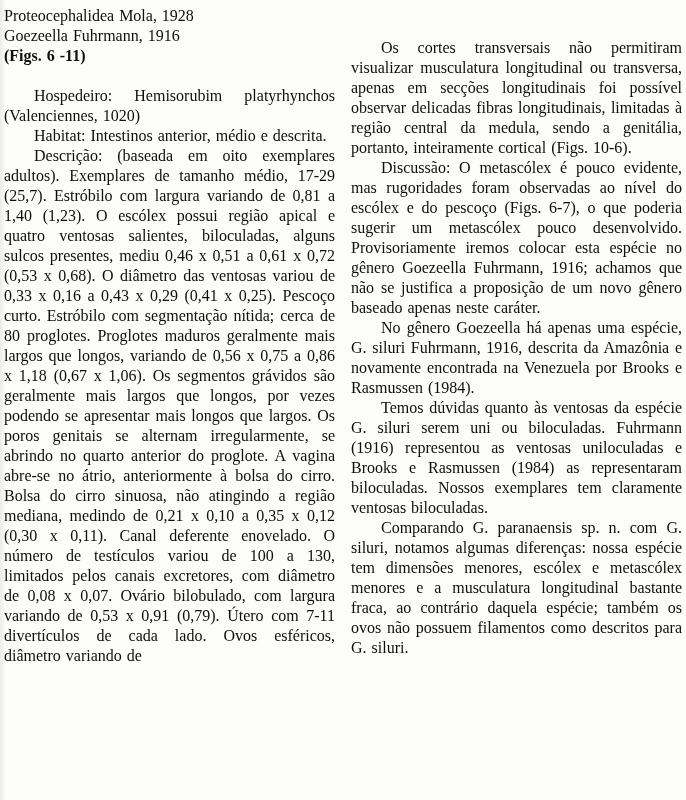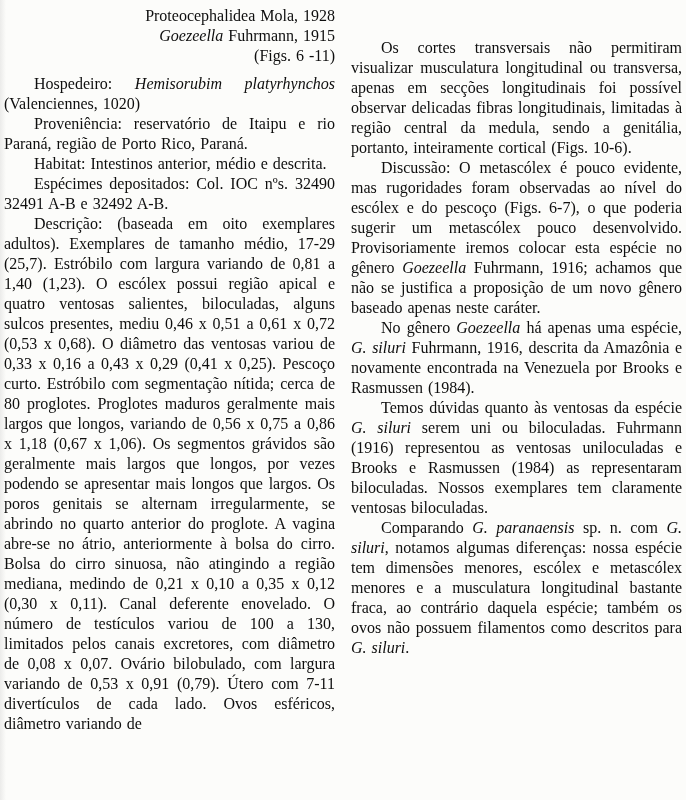--- a/index.html
+++ b/index.html
@@ -35,39 +35,37 @@
   .col.left  { left: 4px;   top: 6px;  width: 331px; }
   .col.right { left: 351px; top: 38px; width: 331px; }
 
   .para {
     font-size: 16px;
     line-height: 20px;
     text-align: justify;
     margin: 0;
     word-spacing: 0.06em;
   }
-  .para.center { text-align: right; }
+  .para.center { text-align: left; }
   .para.indent { text-indent: 30px; }
-  .it { font-style: italic; }
+  .it { }
 
   
-  [data-name="taxonomy-line-figs"] { margin-bottom: 8px; }
+  [data-name="taxonomy-line-figs"] { margin-bottom: 20px; font-weight: bold; }
 </style>
 </head>
 <body>
 
 <div class="page" data-name="document-page">
   <div class="col left" data-name="left-column">
       <div class="para center" data-name="taxonomy-line-order"><span data-name="text-run">Proteocephalidea Mola, 1928</span></div>
-      <div class="para center" data-name="taxonomy-line-genus"><span class="it" data-name="text-run">Goezeella</span><span data-name="text-run"> Fuhrmann, 1915</span></div>
+      <div class="para center" data-name="taxonomy-line-genus"><span class="it" data-name="text-run">Goezeella</span><span data-name="text-run"> Fuhrmann, 1916</span></div>
       <div class="para center" data-name="taxonomy-line-figs"><span data-name="text-run">(Figs. 6 -11)</span></div>
       <div class="para indent" data-name="para-hospedeiro"><span data-name="text-run">Hospedeiro: </span><span class="it" data-name="text-run">Hemisorubim platyrhynchos</span><span data-name="text-run"> (Valenciennes, 1020)</span></div>
-      <div class="para indent" data-name="para-proveniencia"><span data-name="text-run">Proveniência: reservatório de Itaipu e rio Paraná, região de Porto Rico, Paraná.</span></div>
       <div class="para indent" data-name="para-habitat"><span data-name="text-run">Habitat: Intestinos anterior, médio e descrita.</span></div>
-      <div class="para indent" data-name="para-especimes"><span data-name="text-run">Espécimes depositados: Col. IOC nºs. 32490 32491 A-B e 32492 A-B.</span></div>
       <div class="para indent" data-name="para-descricao"><span data-name="text-run">Descrição: (baseada em oito exemplares adultos). Exemplares de tamanho médio, 17-29 (25,7). Estróbilo com largura variando de 0,81 a 1,40 (1,23). O escólex possui região apical e quatro ventosas salientes, biloculadas, alguns sulcos presentes, mediu 0,46 x 0,51 a 0,61 x 0,72 (0,53 x 0,68). O diâmetro das ventosas variou de 0,33 x 0,16 a 0,43 x 0,29 (0,41 x 0,25). Pescoço curto. Estróbilo com segmentação nítida; cerca de 80 proglotes. Proglotes maduros geralmente mais largos que longos, variando de 0,56 x 0,75 a 0,86 x 1,18 (0,67 x 1,06). Os segmentos grávidos são geralmente mais largos que longos, por vezes podendo se apresentar mais longos que largos. Os poros genitais se alternam irregularmente, se abrindo no quarto anterior do proglote. A vagina abre-se no átrio, anteriormente à bolsa do cirro. Bolsa do cirro sinuosa, não atingindo a região mediana, medindo de 0,21 x 0,10 a 0,35 x 0,12 (0,30 x 0,11). Canal deferente enovelado. O número de testículos variou de 100 a 130, limitados pelos canais excretores, com diâmetro de 0,08 x 0,07. Ovário bilobulado, com largura variando de 0,53 x 0,91 (0,79). Útero com 7-11 divertículos de cada lado. Ovos esféricos, diâmetro variando de</span></div>
     </div>
   <div class="col right" data-name="right-column">
       <div class="para indent" data-name="para-cortes-transversais"><span data-name="text-run">Os cortes transversais não permitiram visualizar musculatura longitudinal ou transversa, apenas em secções longitudinais foi possível observar delicadas fibras longitudinais, limitadas à região central da medula, sendo a genitália, portanto, inteiramente cortical (Figs. 10-6).</span></div>
       <div class="para indent" data-name="para-discussao"><span data-name="text-run">Discussão: O metascólex é pouco evidente, mas rugoridades foram observadas ao nível do escólex e do pescoço (Figs. 6-7), o que poderia sugerir um metascólex pouco desenvolvido. Provisoriamente iremos colocar esta espécie no gênero </span><span class="it" data-name="text-run">Goezeella</span><span data-name="text-run"> Fuhrmann, 1916; achamos que não se justifica a proposição de um novo gênero baseado apenas neste caráter.</span></div>
       <div class="para indent" data-name="para-genero-goezeella"><span data-name="text-run">No gênero </span><span class="it" data-name="text-run">Goezeella</span><span data-name="text-run"> há apenas uma espécie, </span><span class="it" data-name="text-run">G. siluri</span><span data-name="text-run"> Fuhrmann, 1916, descrita da Amazônia e novamente encontrada na Venezuela por Brooks e Rasmussen (1984).</span></div>
       <div class="para indent" data-name="para-duvidas-ventosas"><span data-name="text-run">Temos dúvidas quanto às ventosas da espécie </span><span class="it" data-name="text-run">G. siluri</span><span data-name="text-run"> serem uni ou biloculadas. Fuhrmann (1916) representou as ventosas uniloculadas e Brooks e Rasmussen (1984) as representaram biloculadas. Nossos exemplares tem claramente ventosas biloculadas.</span></div>
       <div class="para indent" data-name="para-comparacao"><span data-name="text-run">Comparando </span><span class="it" data-name="text-run">G. paranaensis</span><span data-name="text-run"> sp. n. com </span><span class="it" data-name="text-run">G. siluri</span><span data-name="text-run">, notamos algumas diferenças: nossa espécie tem dimensões menores, escólex e metascólex menores e a musculatura longitudinal bastante fraca, ao contrário daquela espécie; também os ovos não possuem filamentos como descritos para </span><span class="it" data-name="text-run">G. siluri</span><span data-name="text-run">.</span></div>
     </div>
 </div>

